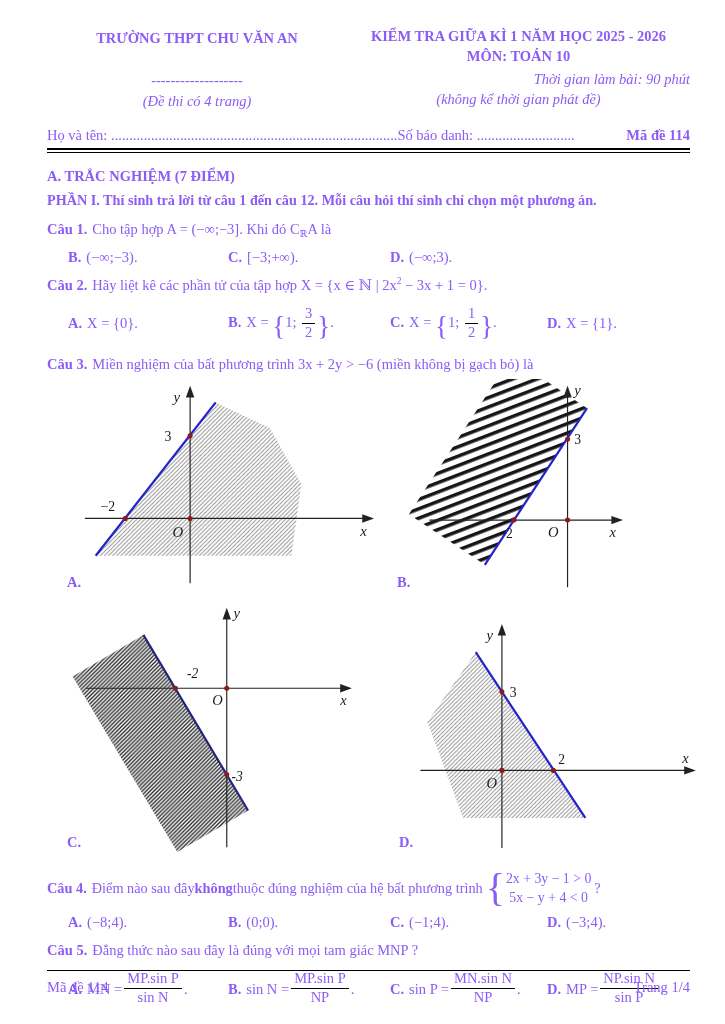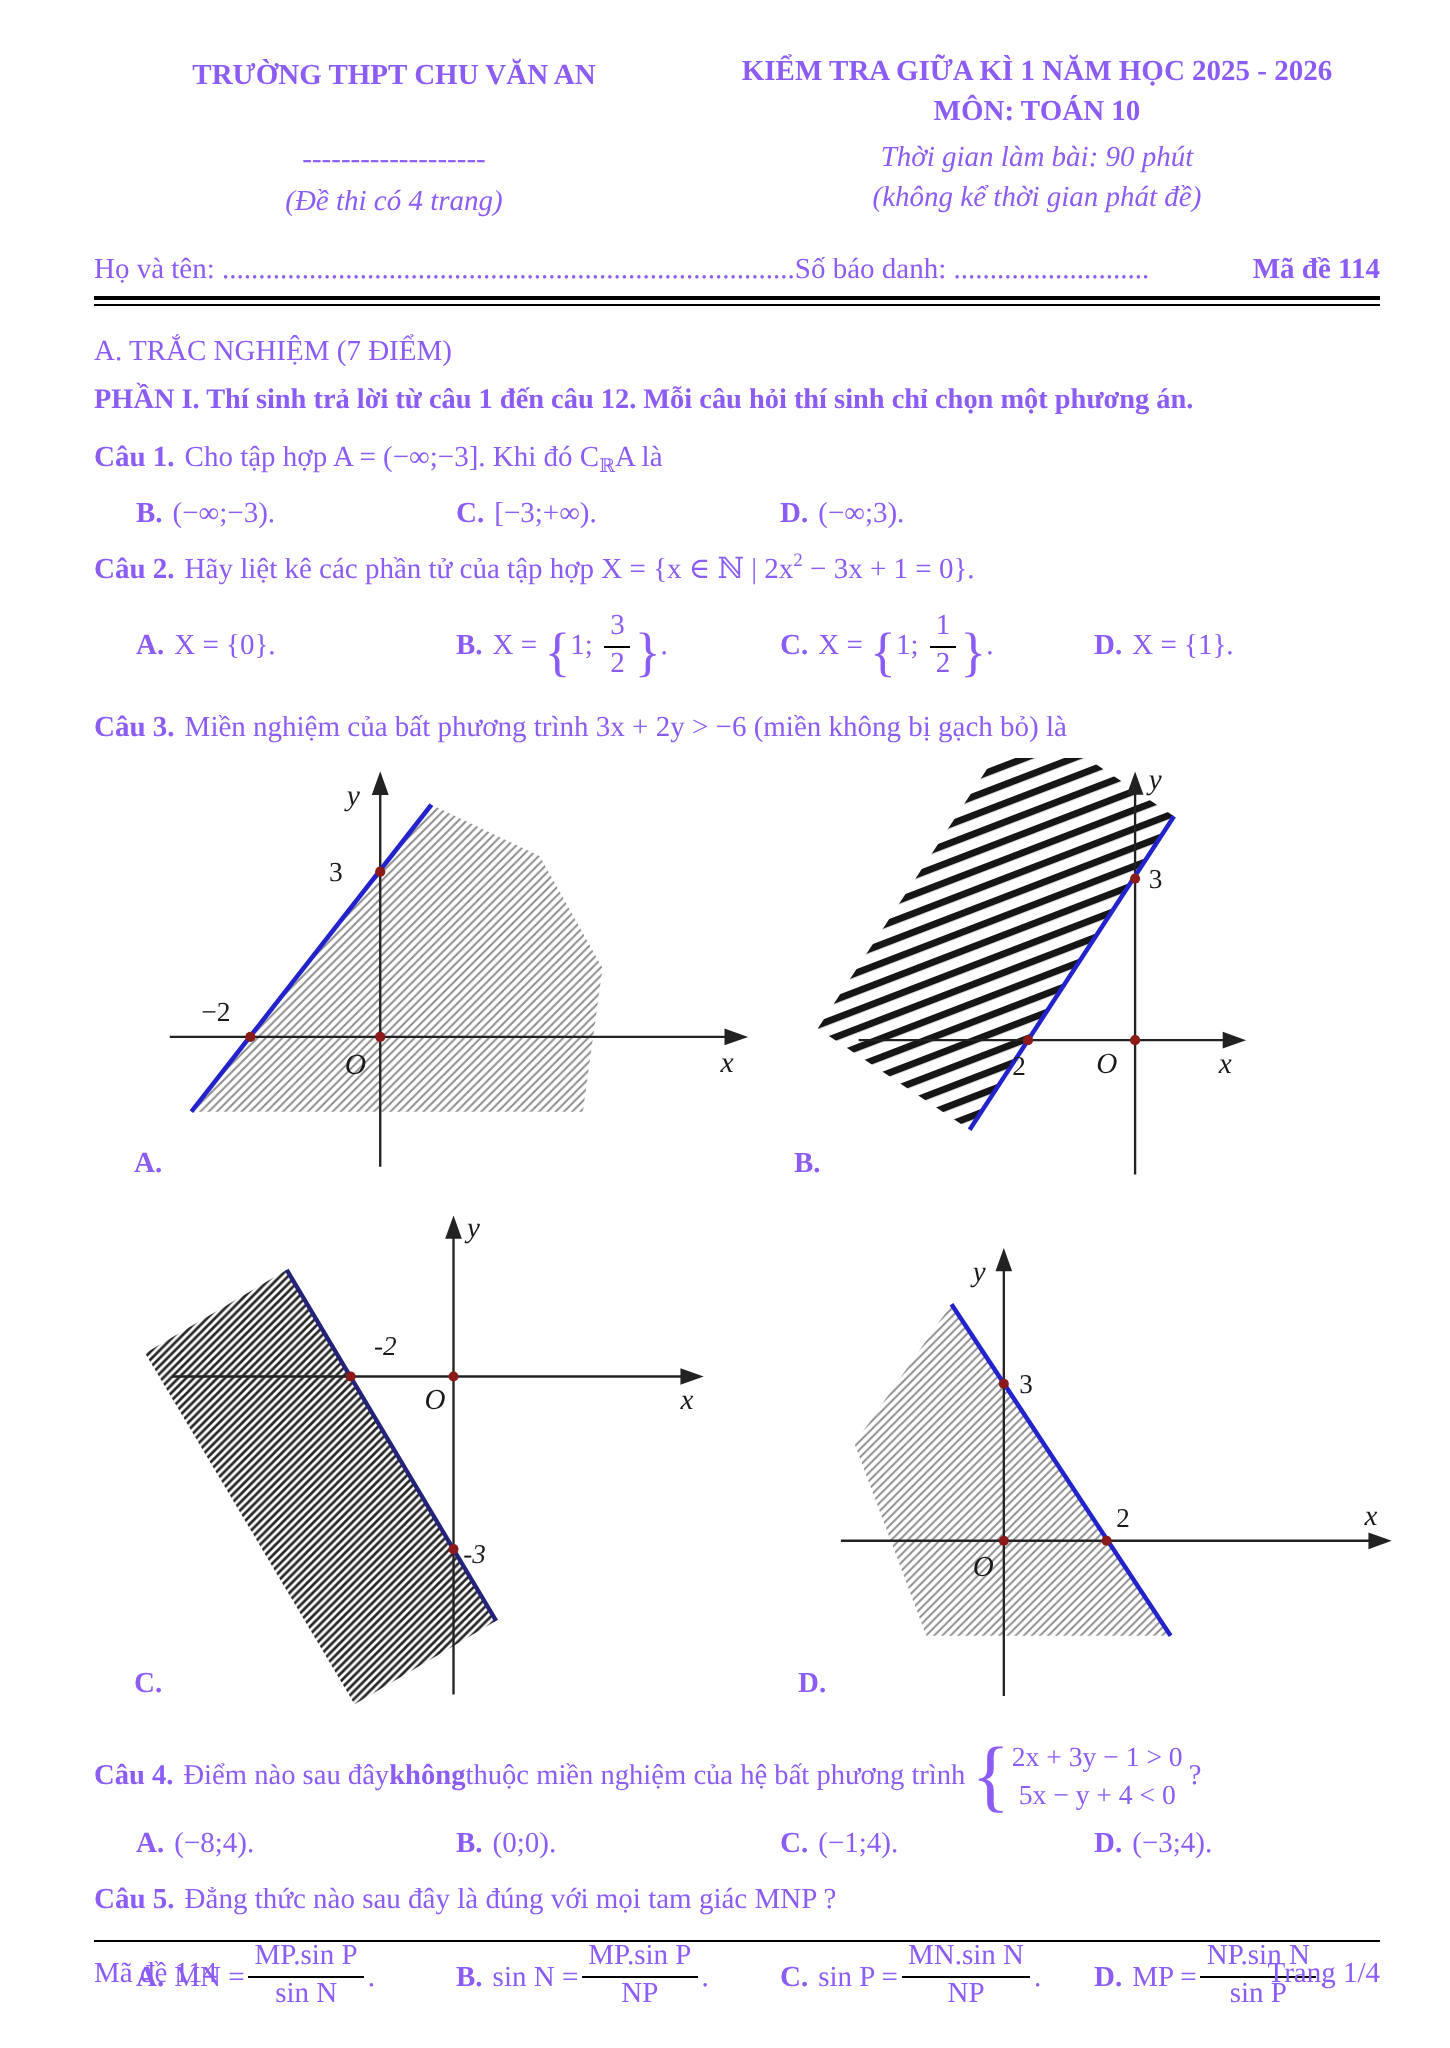--- a/index.html
+++ b/index.html
@@ -13,21 +13,21 @@
   .h-left{width:300px;text-align:center;padding-top:2px;}
   .h-right{flex:1;text-align:center;}
   .h-line{line-height:1.4;}
   
   .meta{display:flex;align-items:baseline;margin-top:14px;white-space:nowrap;}
   .meta .cell1{width:352px;overflow:hidden;}
   .meta .cell2{width:230px;overflow:hidden;}
   .meta .cell3{flex:1;text-align:right;font-weight:bold;}
   .rule2{margin-top:3px;border-top:2.6px solid #000;border-bottom:1px solid #000;height:2px;}
   
-  .sec{margin-top:13px;font-weight:normal;}
+  .sec{margin-top:13px;font-weight:bold;}
   .part{margin-top:5px;font-weight:bold;font-size:14.2px;}
   .q{margin-top:8px;}
   .qlabel{font-weight:bold;margin-right:5px;}
   .opts{display:grid;grid-template-columns:160px 162px 157px auto;margin:5px 0 0 21px;align-items:center;}
   .optkey{font-weight:bold;margin-right:5px;}
   .opt{white-space:nowrap;}
   .opts.tall{min-height:46px;}
   sub.set{font-size:9.5px;vertical-align:-3px;}
   sup.e{font-size:9.5px;vertical-align:6px;}
   
@@ -62,21 +62,21 @@
 
   <div class="header">
     <div class="h-left">
       <div class="h-line b">TRƯỜNG THPT CHU VĂN AN</div>
       <div class="h-line" style="margin-top:22px;">-------------------</div>
       <div class="h-line i">(Đề thi có 4 trang)</div>
     </div>
     <div class="h-right">
       <div class="h-line b">KIỂM TRA GIỮA KÌ 1 NĂM HỌC 2025 - 2026</div>
       <div class="h-line b">MÔN: TOÁN 10</div>
-      <div class="h-line i" style="margin-top:2px;">Thời gian làm bài: 90 phút</div>
+      <div class="h-line i" style="margin-top:2px;text-align:right;">Thời gian làm bài: 90 phút</div>
       <div class="h-line i">(không kể thời gian phát đề)</div>
     </div>
   </div>
 
   <div class="meta">
     <span class="cell1"><span>Họ và tên: </span><span>.......................................................................................</span></span>
     <span class="cell2"><span>Số báo danh: </span><span>...........................</span></span>
     <span class="cell3">Mã đề 114</span>
   </div>
   <div class="rule2"></div>
@@ -210,21 +210,21 @@
         <text x="160" y="151" class="t">2</text>
       </svg>
       <div class="figkey">D.</div>
     </div>
   </div>
 
   <div class="q q4line">
     <span class="qlabel">Câu 4.</span>
       <span>Điểm nào sau đây </span>
       <span class="b">không</span>
-      <span> thuộc miền nghiệm của hệ bất phương trình </span>
+      <span> thuộc đúng nghiệm của hệ bất phương trình </span>
       <span class="sysbrace">{</span>
       <span class="sys">
         <span style="display:block;">2x + 3y − 1 &gt; 0</span>
         <span style="display:block;">5x − y + 4 &lt; 0</span>
       </span>
       <span class="qmark">?</span>
   </div>
   <div class="opts">
     <span class="opt"><span class="optkey">A.</span><span>(−8;4).</span></span>
     <span class="opt"><span class="optkey">B.</span><span>(0;0).</span></span>

